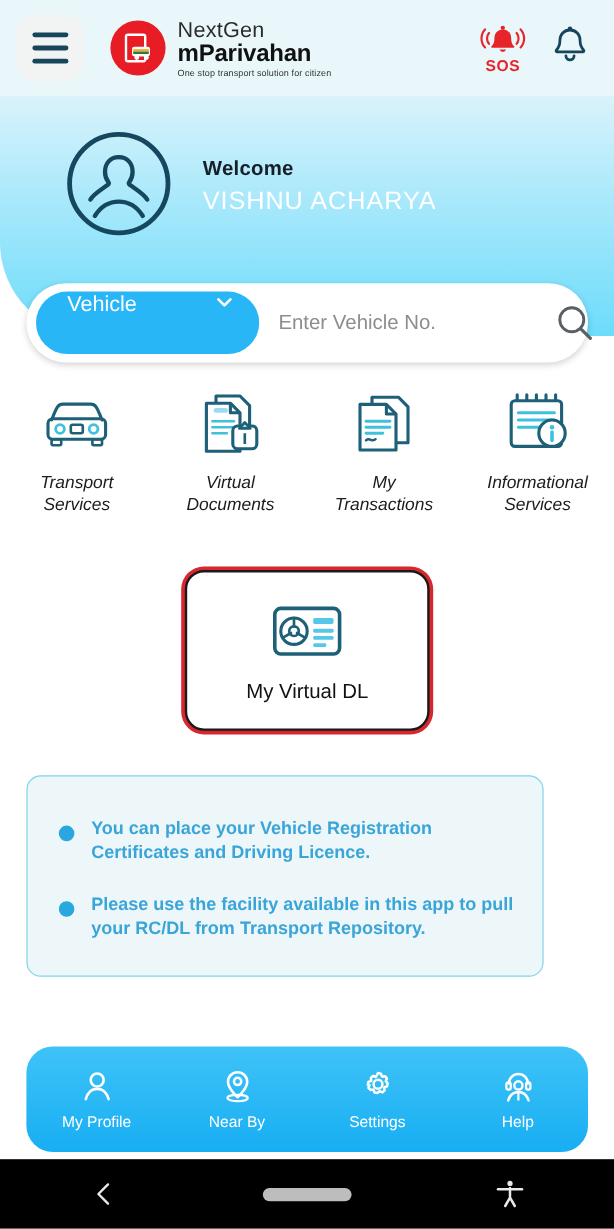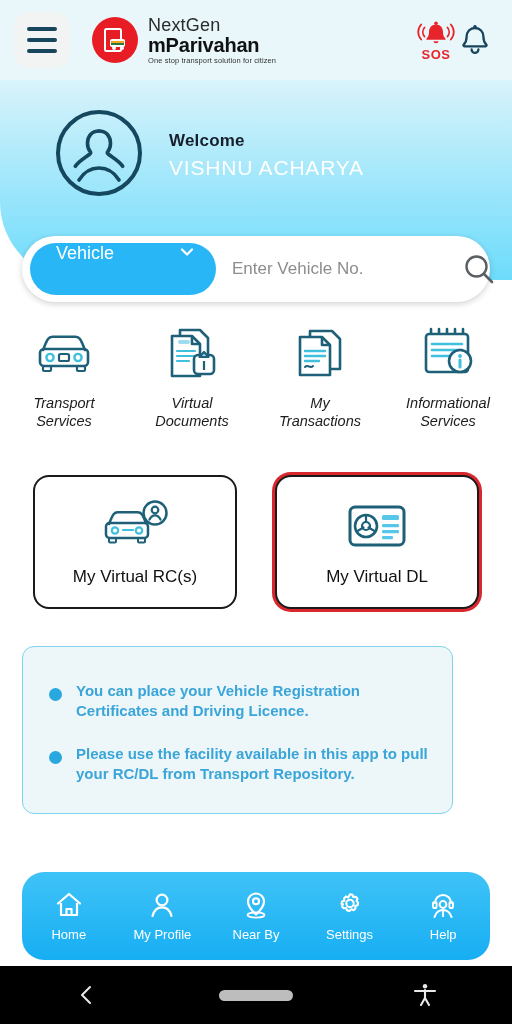--- a/index.html
+++ b/index.html
@@ -28,21 +28,21 @@
   .brand { display:flex; align-items:center; margin-left:22px; flex:1 1 auto; }
   .brand-logo {
     width:46px; height:46px; border-radius:50%; background:#e81c24;
     display:flex; align-items:center; justify-content:center; flex:0 0 auto;
   }
   .brand-text { margin-left:10px; line-height:1; }
   .brand-top { font-size:18px; color:#2b2b2b; letter-spacing:.2px; }
   .brand-mid { font-size:20px; font-weight:bold; color:#111; letter-spacing:-.2px; margin-top:1px;}
   .brand-sub { font-size:7.5px; color:#333; margin-top:2px; letter-spacing:.1px;}
 
-  .header-icons { display:flex; align-items:center; gap:1px; flex:0 0 auto; margin-right:6px;}
+  .header-icons { display:flex; align-items:flex-start; gap:18px; flex:0 0 auto; margin-right:6px;}
   .sos-wrap { display:flex; flex-direction:column; align-items:center; }
   .sos-text { font-size:13px; font-weight:bold; color:#e8242b; letter-spacing:.5px; margin-top:-2px;}
 
   
   .banner {
     position:absolute; top:80px; left:0; width:512px; height:200px;
     background:linear-gradient(180deg,#d9f3fb 0%, #a7e8fb 45%, #6ddcfb 100%);
     border-bottom-left-radius:78px; border-bottom-right-radius:0;
     z-index:1;
   }
@@ -273,37 +273,20 @@
           <path d="M40 35v7" stroke="#3fc0dd" stroke-width="3" stroke-linecap="round"></path>
         </svg>
       </div>
       <div class="grid-label">
         <span>Informational</span><br><span>Services</span>
       </div>
     </div>
   </div>
 
   <div class="cards">
-    <div class="vcard">
-      <div class="vcard-icon">
-        <svg width="76" height="52" viewBox="0 0 76 52">
-          <path d="M12 24c1-2.6 3.2-8 4.6-9.8 1-1.3 2.3-2 4.1-2h20c1.8 0 3.1.7 4.1 2 1.2 1.6 3 5.8 4 8.6" fill="none" stroke="#1d6077" stroke-width="2.5" stroke-linecap="round"></path>
-          <rect x="9" y="23" width="42" height="15" rx="3.6" fill="none" stroke="#1d6077" stroke-width="2.5"></rect>
-          <circle cx="18" cy="30.5" r="3.2" fill="none" stroke="#3fc0dd" stroke-width="2.2"></circle>
-          <circle cx="42" cy="30.5" r="3.2" fill="none" stroke="#3fc0dd" stroke-width="2.2"></circle>
-          <path d="M26 30h10" stroke="#3fc0dd" stroke-width="2.2" stroke-linecap="round"></path>
-          <rect x="12" y="38" width="7" height="4.5" rx="1.1" fill="none" stroke="#1d6077" stroke-width="2"></rect>
-          <rect x="41" y="38" width="7" height="4.5" rx="1.1" fill="none" stroke="#1d6077" stroke-width="2"></rect>
-          <circle cx="58" cy="13" r="11.5" fill="#fff" stroke="#1d6077" stroke-width="2.5"></circle>
-          <circle cx="58" cy="10" r="3.3" fill="none" stroke="#1d6077" stroke-width="2.2"></circle>
-          <path d="M52.5 19.5c1.4-3 3.4-4.2 5.5-4.2s4.1 1.2 5.5 4.2" fill="none" stroke="#1d6077" stroke-width="2.2" stroke-linecap="round"></path>
-        </svg>
-      </div>
-      <div class="vcard-label">My Virtual RC(s)</div>
-    </div>
 
     <div class="vcard selected">
       <div class="vcard-icon">
         <svg width="64" height="50" viewBox="0 0 64 50">
           <rect x="5" y="6" width="54" height="38" rx="5" fill="#fff" stroke="#1d6077" stroke-width="3"></rect>
           <circle cx="21" cy="25" r="11" fill="none" stroke="#1d6077" stroke-width="2.6"></circle>
           <circle cx="21" cy="25" r="4" fill="none" stroke="#1d6077" stroke-width="2.2"></circle>
           <path d="M21 14v7M12.5 30l6-3.5M29.5 30l-6-3.5" stroke="#1d6077" stroke-width="2.2" stroke-linecap="round"></path>
           <rect x="37" y="14" width="17" height="5" rx="1.5" fill="#56c7ea"></rect>
           <rect x="37" y="23" width="17" height="3.2" rx="1.2" fill="#56c7ea"></rect>
@@ -320,28 +303,20 @@
       <div class="info-bullet"></div>
       <div class="info-text">You can place your Vehicle Registration Certificates and Driving Licence.</div>
     </div>
     <div class="info-item">
       <div class="info-bullet"></div>
       <div class="info-text">Please use the facility available in this app to pull your RC/DL from Transport Repository.</div>
     </div>
   </div>
 
   <div class="bottomnav">
-    <div class="nav-item">
-      <svg width="30" height="30" viewBox="0 0 30 30">
-        <path d="M4 13.5 15 4l11 9.5" fill="none" stroke="#fff" stroke-width="2.2" stroke-linecap="round" stroke-linejoin="round"></path>
-        <path d="M7 13v12h16V13" fill="none" stroke="#fff" stroke-width="2.2" stroke-linejoin="round"></path>
-        <path d="M12.5 25v-6h5v6" fill="none" stroke="#fff" stroke-width="2.2" stroke-linejoin="round"></path>
-      </svg>
-      <span class="nav-label">Home</span>
-    </div>
 
     <div class="nav-item">
       <svg width="30" height="30" viewBox="0 0 30 30">
         <circle cx="15" cy="10" r="5.4" fill="none" stroke="#fff" stroke-width="2.2"></circle>
         <path d="M5.5 26c1.6-6 5.2-8.6 9.5-8.6s7.9 2.6 9.5 8.6" fill="none" stroke="#fff" stroke-width="2.2" stroke-linecap="round"></path>
       </svg>
       <span class="nav-label">My Profile</span>
     </div>
 
     <div class="nav-item">

